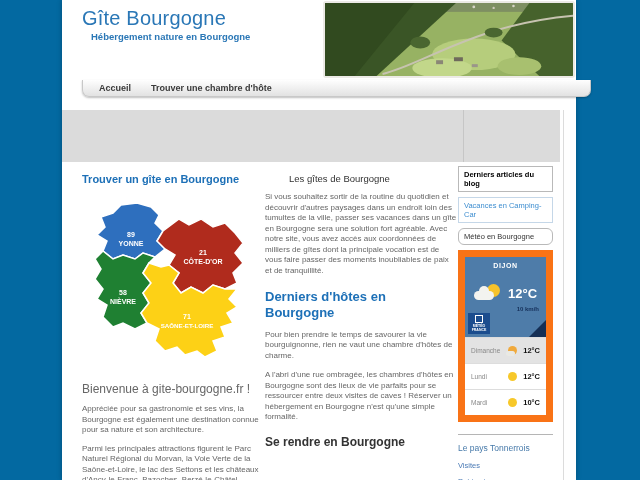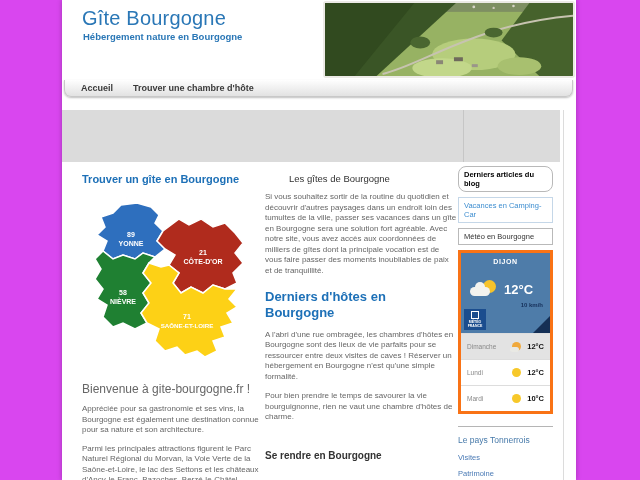--- a/index.html
+++ b/index.html
@@ -1,30 +1,30 @@
 <!DOCTYPE html>
 <html><head>
 <meta charset="utf-8">
 <style>
   * { margin:0; padding:0; box-sizing:border-box; }
   html,body { width:640px; height:480px; }
   body { font-family:"Liberation Sans", sans-serif; background:#ececec; }
-  #page { position:relative; width:640px; height:480px; overflow:hidden; background:#d946ef; }
+  #page { position:relative; width:640px; height:480px; overflow:hidden; background:#0369a1; }
   #site { position:absolute; left:62px; top:0; width:514px; height:480px; background:#ffffff;
           box-shadow:0 0 5px rgba(0,0,0,.25); }
 
   
   .site-title { position:absolute; left:20px; top:7px; font-size:20px; color:#2a77b6; letter-spacing:.2px; }
-  .site-tagline { position:absolute; left:21px; top:31px; font-size:9.5px; font-weight:bold; color:#2a77b6; }
+  .site-tagline { position:absolute; left:29px; top:31px; font-size:9.5px; font-weight:bold; color:#2a77b6; }
   .header-photo { position:absolute; left:261px; top:1px; width:252px; height:77px;
                   border:2px solid #eceae6; border-radius:3px; overflow:hidden; background:#8fae5e; }
   .header-photo svg { display:block; width:100%; height:100%; }
 
   
-  .nav { position:absolute; left:2px; top:80px; width:509px; height:17px;
+  .nav { position:absolute; left:20px; top:80px; width:509px; height:17px;
          background:linear-gradient(#fefefe,#e2e2e2); border:1px solid #c8c8c8;
          border-top:none; border-radius:0 0 7px 7px; box-shadow:0 1px 2px rgba(0,0,0,.25);
          display:flex; align-items:center; padding-left:16px; gap:20px; }
   .nav a { font-size:9px; font-weight:bold; color:#3a3a3a; text-decoration:none; cursor:pointer; }
 
   
   .ad-band { position:absolute; left:0; top:110px; width:498px; height:52px; background:#dbdbdb; }
   .ad-divider { position:absolute; left:401px; top:0; width:1px; height:52px; background:#c6c6c6; }
   .side-rule { position:absolute; left:501px; top:110px; width:1px; height:370px; background:#dcdcdc; }
 
@@ -36,30 +36,30 @@
   .h-blue { font-size:11px; font-weight:bold; color:#1d70b7; margin-bottom:16px; }
   .map-wrap { width:176px; height:158px; }
   .map-wrap svg { display:block; width:176px; height:158px; cursor:pointer; }
   .map-label { font-family:"Liberation Sans",sans-serif; font-weight:bold; fill:#ffffff; }
   .welcome { font-size:12px; color:#666; margin-top:23px; }
   .body-p { font-size:8px; color:#666; line-height:1.32; margin-top:8px; }
 
   .h-dark { font-size:9.5px; font-weight:normal; color:#333; margin-bottom:8px;padding-left:24px; }
   .col-mid .body-p { margin-top:0; margin-bottom:9px; }
   .h-blue-big { font-size:13px; font-weight:bold; color:#1d70b7; line-height:1.2; margin:13px 0 9px; }
-  .h-dark2 { font-size:10px; font-weight:bold; color:#333; margin-top:27px; }
+  .h-dark2 { font-size:12px; font-weight:bold; color:#333; margin-top:12px; }
 
   
   .side-box { border:1px solid #b9b9b9; background:#fff; padding:3px 5px; margin-bottom:5px; font-size:7.5px; }
-  .side-box.bold { font-weight:bold; color:#000;border-radius:8px; }
+  .side-box.bold { font-weight:bold; color:#000; }
   .side-box.link { color:#3e8ed0; border-color:#c5d7e8; cursor:pointer; }
-  .side-box.plain { color:#333; cursor:pointer; }
-
-  
-  .wx { border:3px solid #f97316; margin-top:2px; width:95px; cursor:pointer; background:#fff; }
+  .side-box.plain { color:#333; cursor:pointer;border-radius:6px; }
+
+  
+  .wx { border:7px solid #f97316; margin-top:2px; width:95px; cursor:pointer; background:#fff; }
   .wx-head { position:relative; height:80px; background:#4e7ca9; overflow:hidden; }
   .wx-city { padding-top:5px; text-align:center; font-size:7px; letter-spacing:.6px; color:#fff; font-weight:bold; }
   .wx-icon { position:absolute; left:9px; top:27px; width:26px; height:16px; }
   .wx-sun { position:absolute; right:0; top:0; width:13px; height:13px; background:#f6c32b; border-radius:50%; }
   .wx-cloud { position:absolute; left:0; bottom:0; width:20px; height:9px; background:#f3f3ef; border-radius:8px; }
   .wx-cloud:before { content:""; position:absolute; left:5px; top:-5px; width:10px; height:10px; background:#f3f3ef; border-radius:50%; }
   .wx-temp { position:absolute; left:43px; top:29px; font-size:13px; font-weight:bold; color:#fff; }
   .wx-wind { position:absolute; right:7px; top:49px; font-size:6px; color:#16305a; font-weight:bold; }
   .mf-logo { position:absolute; left:3px; bottom:3px; width:22px; height:21px; background:#1b4d8e;
              color:#fff; font-size:3.5px; line-height:1.2; text-align:center; font-weight:bold; }
@@ -146,22 +146,22 @@
 
       <div class="welcome">Bienvenue à gite-bourgogne.fr !</div>
       <p class="body-p">Appréciée pour sa gastronomie et ses vins, la Bourgogne est également une destination connue pour sa nature et son architecture.</p>
       <p class="body-p"><span>Parmi les principales attractions figurent le Parc Naturel Régional du Morvan, la Voie Verte de la Saône-et-Loire, le lac des Settons et les châteaux d'Ancy-le-Franc, Bazoches, Berzé-le-Châtel, Cormatin ou en encore Tanlay. L'abbaye de Cluny est mondialement connue et la région comporte une multitude de villes d'Art et d'Histoire comme Auxerre, </span></p>
     </div>
 
     <div class="col-mid">
       <div class="h-dark">Les gîtes de Bourgogne</div>
       <p class="body-p">Si vous souhaitez sortir de la routine du quotidien et découvrir d'autres paysages dans un endroit loin des tumultes de la ville, passer ses vacances dans un gîte en Bourgogne sera une solution fort agréable. Avec notre site, vous avez accès aux coordonnées de milliers de gîtes dont la principale vocation est de vous faire passer des moments inoubliables de paix et de tranquillité.</p>
       <div class="h-blue-big">Derniers d'hôtes en Bourgogne</div>
+      <p class="body-p">Pour bien prendre le temps de savourer la vie bourguignonne, rien ne vaut une chambre d'hôtes de charme.</p>
       <p class="body-p">A l'abri d'une rue ombragée, les chambres d'hôtes en Bourgogne sont des lieux de vie parfaits pour se ressourcer entre deux visites de caves ! Réserver un hébergement en Bourgogne n'est qu'une simple formalité.</p>
-      <p class="body-p">Pour bien prendre le temps de savourer la vie bourguignonne, rien ne vaut une chambre d'hôtes de charme.</p>
       <div class="h-dark2">Se rendre en Bourgogne</div>
     </div>
 
     <div class="sidebar">
       <div class="side-box bold">Derniers articles du blog</div>
       <div class="side-box link">Vacances en Camping-Car</div>
       <div class="side-box plain">Météo en Bourgogne</div>
 
       <div class="wx">
         <div class="wx-head">

